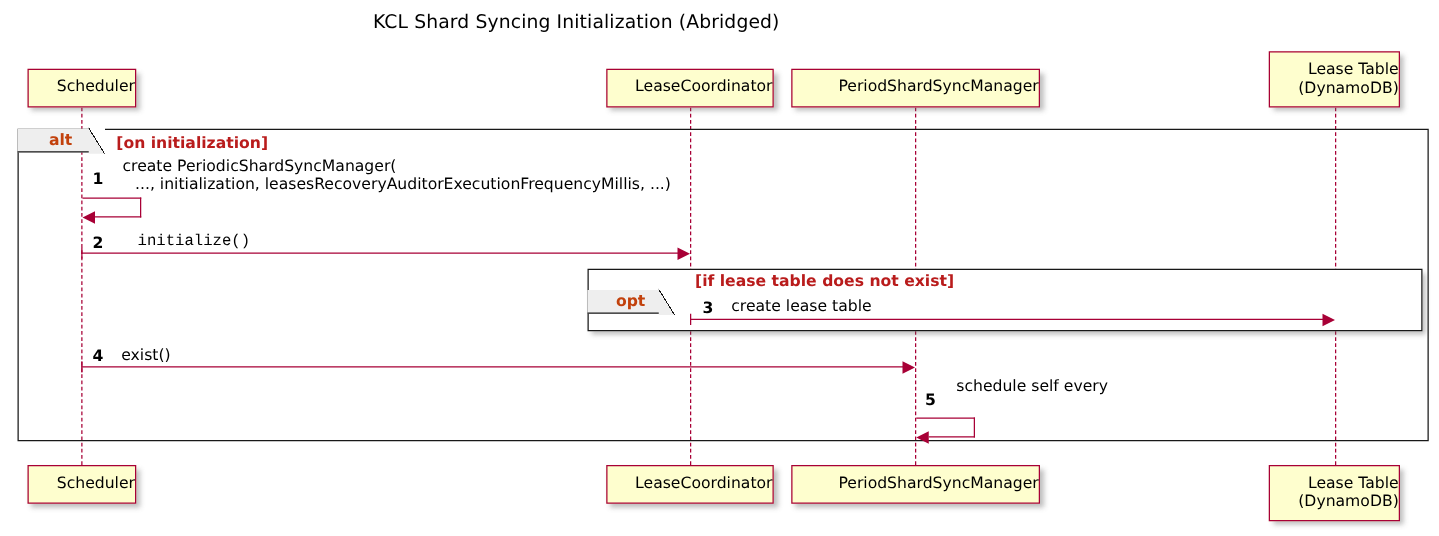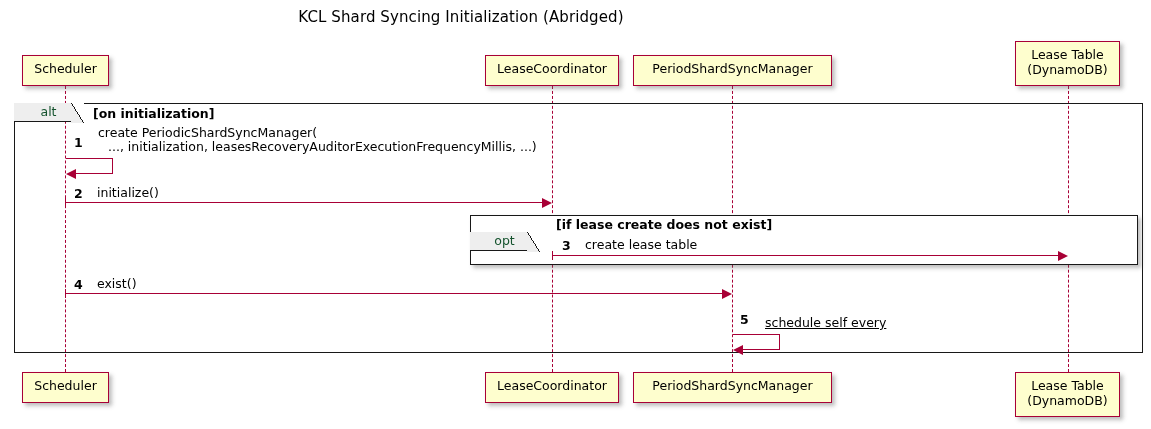--- a/index.html
+++ b/index.html
@@ -29,21 +29,21 @@
     letter-spacing: 0.1px;
   }
   
   .participant {
     position: absolute;
     box-sizing: border-box;
     background: #FEFECE;
     border: 1.5px solid #A80036;
     color: #000000;
     font-size: 12.5px;
-    text-align: center;
+    text-align: right;
     line-height: 15px;
     padding-top: 5px;
     box-shadow: 3px 3px 4px rgba(100,100,100,0.42);
     white-space: nowrap;
   }
   .participant .pline { display: block; }
   
   .lifeline {
     position: absolute;
     width: 0;
@@ -60,40 +60,40 @@
     box-shadow: 3px 3px 4px rgba(100,100,100,0.42);
     background: #FFFFFF;
   }
   .frame-tab {
     position: absolute;
     box-sizing: border-box;
     background: #EEEEEE;
     border-right: 1.7px solid #181818;
     border-bottom: 1.7px solid #181818;
     font-size: 12.5px;
-    font-weight: normal;
-    color: #14532d;
+    font-weight: bold;
+    color: #c2410c;
     text-align: center;
     line-height: 17px;
     height: 19px;
   }
   .frame-tab .cut {
     position: absolute;
     right: -1px;
     top: -1px;
     width: 13px;
     height: 21px;
     background:
       linear-gradient(to bottom left, #FFFFFF 49.4%, #181818 49.4%, #181818 53%, #EEEEEE 53%);
   }
   .frame-cond {
     position: absolute;
     font-size: 12.5px;
     font-weight: bold;
-    color: #000000;
+    color: #b91c1c;
     white-space: nowrap;
   }
   
   .msg-line {
     position: absolute;
     height: 0;
     border-top: 1.6px solid #A80036;
   }
   .arrow-right {
     position: absolute;
@@ -165,33 +165,33 @@
     <span>..., initialization, leasesRecoveryAuditorExecutionFrequencyMillis, ...)</span>
   </div>
   <div class="msg-line" style="left:66px; top:158px; width:47px;"></div>
   <div class="self-box" style="left:66px; top:158px; width:47px; height:16px; border-top:none; border-bottom:none; border-right:1.6px solid #A80036;"></div>
   <div class="msg-line" style="left:76px; top:173px; width:37px;"></div>
   <div class="arrow-left" style="left:66px; top:169px;"></div>
 
   <div class="msg-num" style="position:absolute; left:74px; top:186px; font-size:12.5px;">
     <span>2</span>
   </div>
-  <div class="msg-label" style="left:85px; top:186px;">
+  <div class="msg-label" style="left:98px; top:186px;font-family:Liberation Mono, monospace;">
     <span>initialize()</span>
   </div>
   <div class="tickstart" style="left:65px; top:198px; height:9px;"></div>
   <div class="msg-line" style="left:65px; top:202px; width:478px;"></div>
   <div class="arrow-right" style="left:542px; top:198px;"></div>
 
   <div class="frame shadowed" style="left:470px; top:215px; width:668px; height:50px;"></div>
   <div class="frame-tab" style="left:470px; top:232px; width:70px;">
     <span>opt</span>
     <span class="cut"></span>
   </div>
-  <div class="frame-cond" style="left:556px; top:217px;">[if lease create does not exist]</div>
+  <div class="frame-cond" style="left:556px; top:217px;">[if lease table does not exist]</div>
 
   <div class="msg-num" style="position:absolute; left:562px; top:238px; font-size:12.5px;">
     <span>3</span>
   </div>
   <div class="msg-label" style="left:573px; top:238px;">
     <span>create lease table</span>
   </div>
   <div class="tickstart" style="left:552px; top:251px; height:9px;"></div>
   <div class="msg-line" style="left:552px; top:255px; width:507px;"></div>
   <div class="arrow-right" style="left:1058px; top:251px;"></div>
@@ -199,21 +199,21 @@
   <div class="msg-num" style="position:absolute; left:74px; top:277px; font-size:12.5px;">
     <span>4</span>
   </div>
   <div class="msg-label" style="left:85px; top:277px;">
     <span>exist()</span>
   </div>
   <div class="tickstart" style="left:65px; top:289px; height:9px;"></div>
   <div class="msg-line" style="left:65px; top:293px; width:658px;"></div>
   <div class="arrow-right" style="left:722px; top:289px;"></div>
 
-  <div class="msg-label" style="left:753px; top:316px;text-decoration:underline;">
+  <div class="msg-label" style="left:753px; top:302px;">
     <span>schedule self every</span>
   </div>
   <div class="msg-num" style="position:absolute; left:740px; top:312px; font-size:12.5px;">
     <span>5</span>
   </div>
   <div class="msg-line" style="left:733px; top:334px; width:47px;"></div>
   <div class="self-box" style="left:733px; top:334px; width:47px; height:16px; border-top:none; border-bottom:none; border-right:1.6px solid #A80036;"></div>
   <div class="msg-line" style="left:743px; top:349px; width:37px;"></div>
   <div class="arrow-left" style="left:733px; top:345px;"></div>
 

